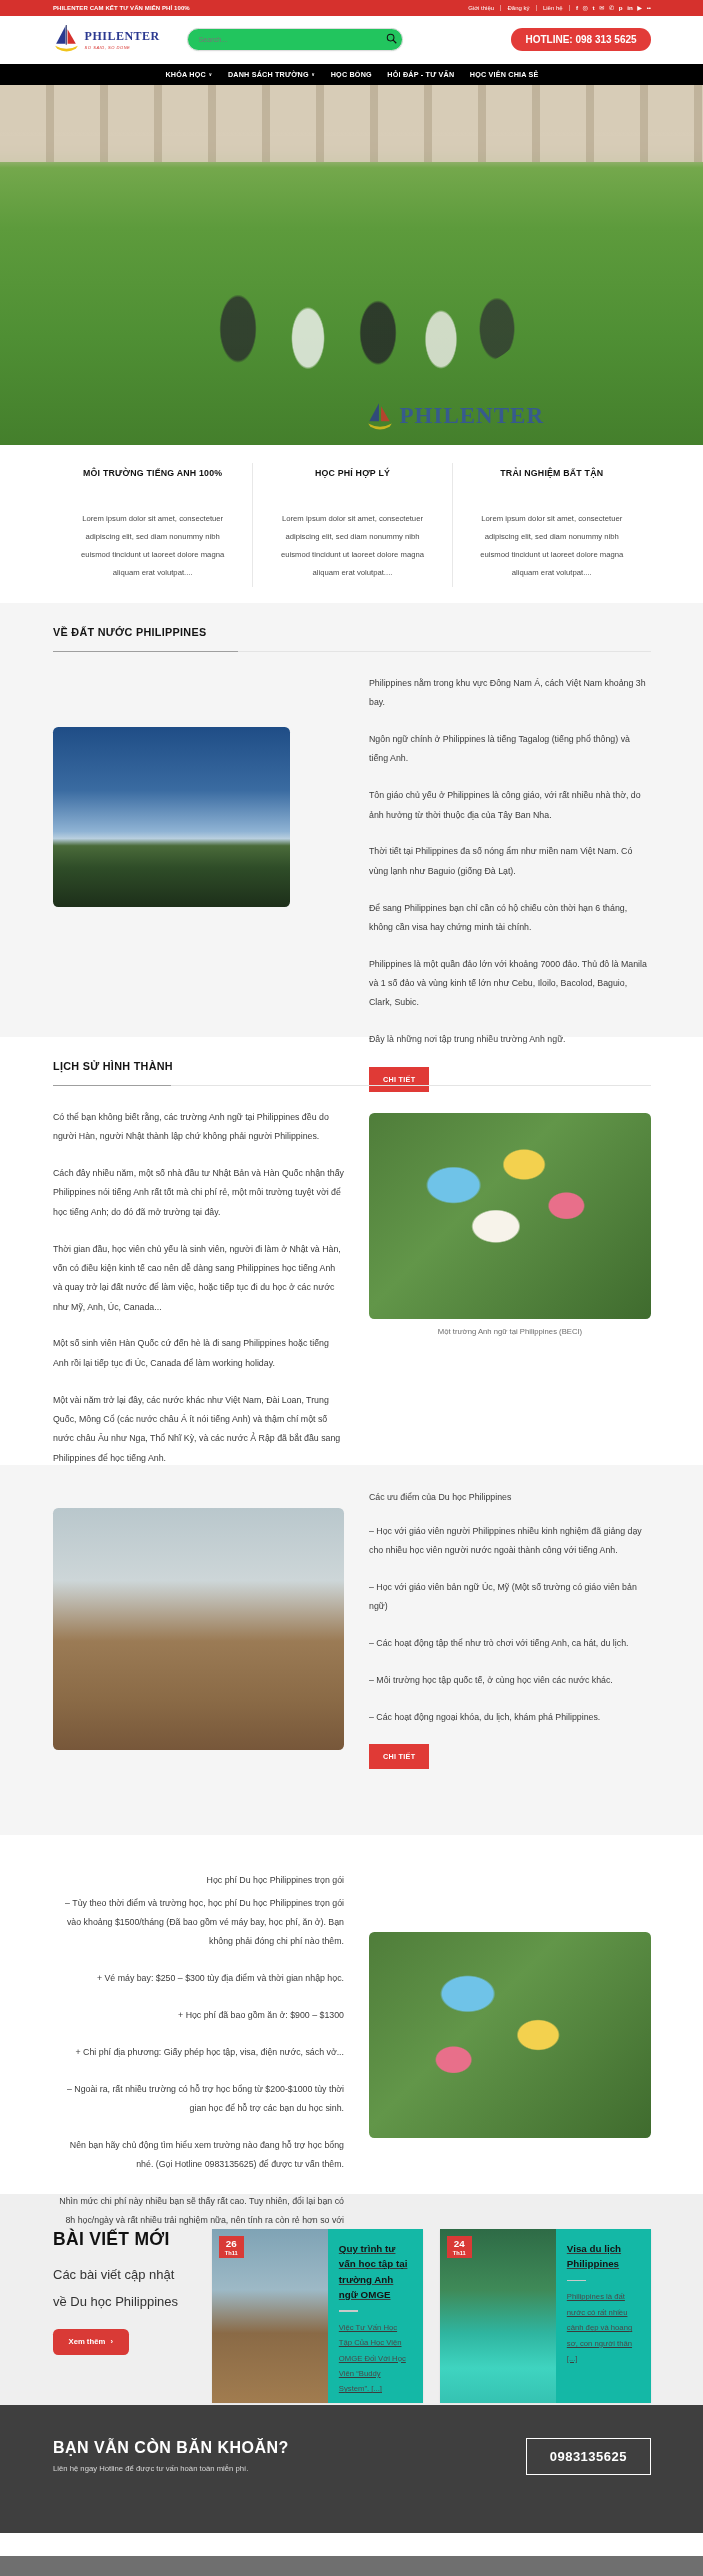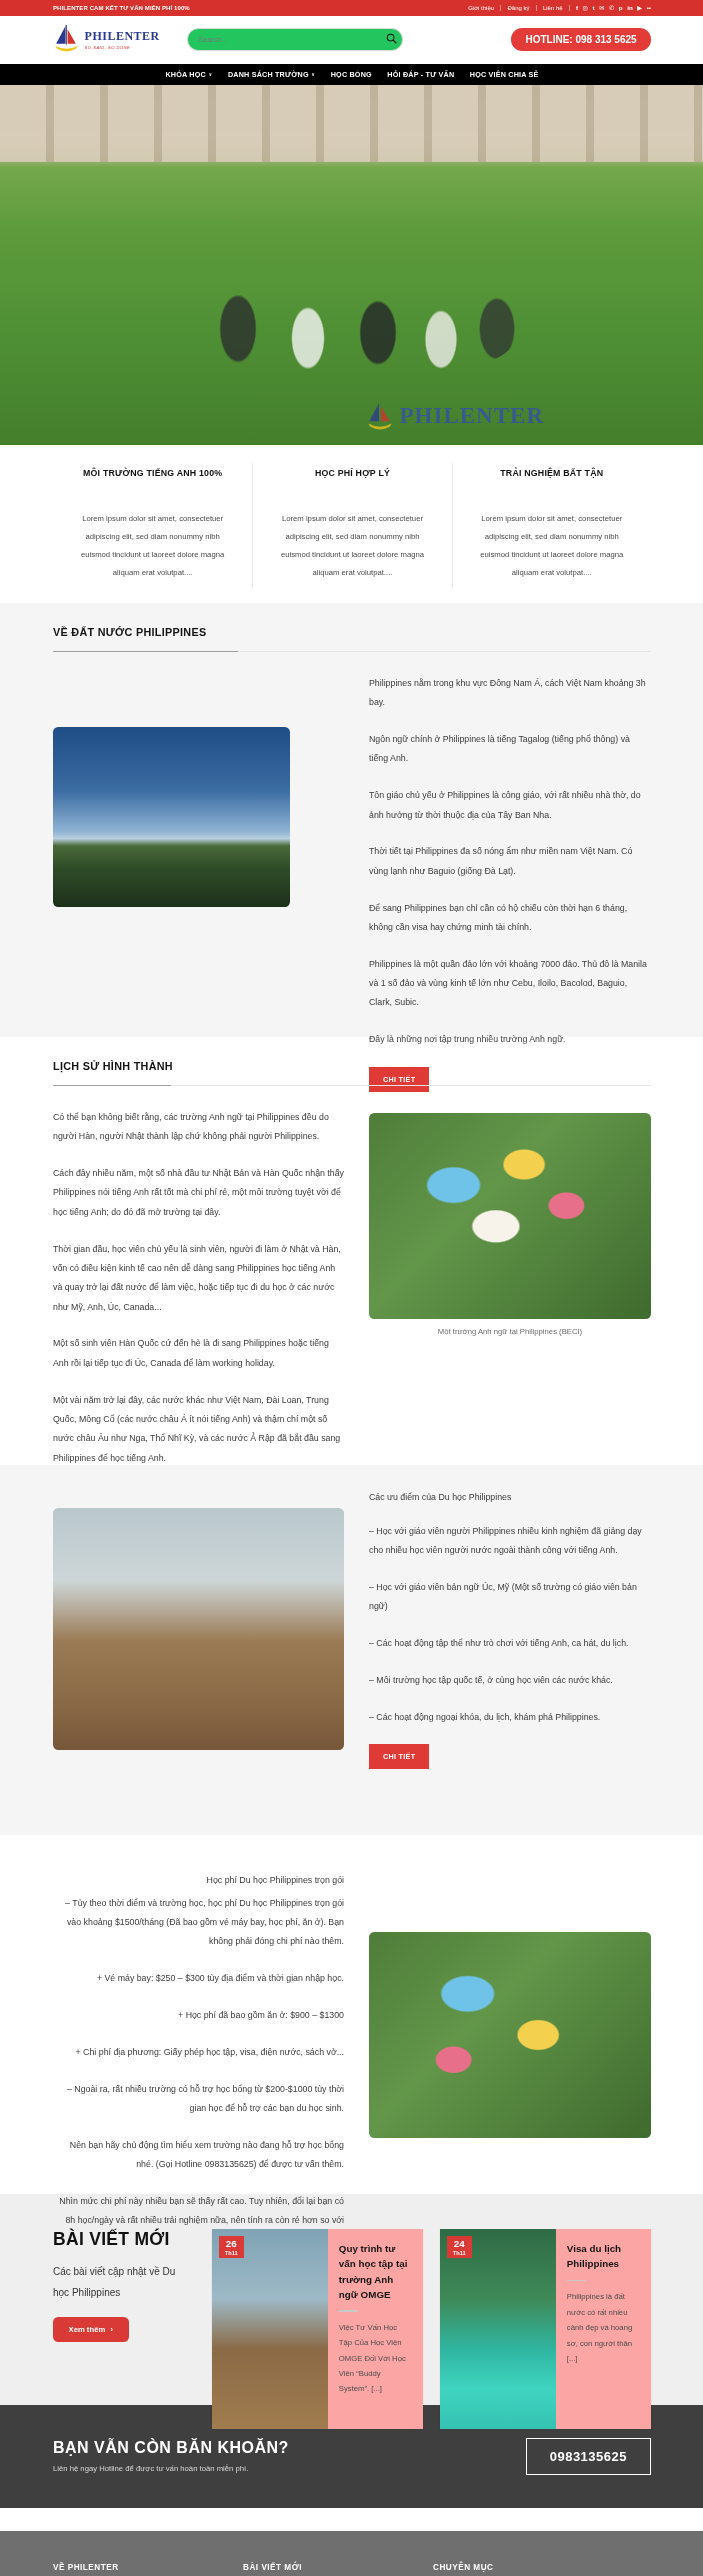--- a/index.html
+++ b/index.html
@@ -94,36 +94,36 @@
       linear-gradient(135deg,#4f7d3a 0%,#629649 40%,#3f6b2e 100%); }
 
   .sec1 { height:434px; } .sec2 { height:428px; } .sec3 { height:370px; } .sec4 { height:359px; }
   .lead-line { font-size:8.8px; line-height:2.2; color:#3a3a3a; margin-bottom:3.1px; }
 
   
   .news { height:211px; background:#efefef; }
   .news .container { display:flex; gap:16.5px; padding-top:35px; }
   .news-intro { width:165px; padding-right:5.2px; }
   .news-intro h2 { font-size:17.5px; color:#111; letter-spacing:0.3px; margin-bottom:11.3px; text-transform:uppercase; }
-  .news-intro p { font-size:10px; color:#333; line-height:2.1; margin-bottom:13.4px; }
+  .news-intro p { font-size:13px; color:#333; line-height:2.1; margin-bottom:13.4px; }
   .btn-more { display:inline-flex; align-items:center; gap:5.2px; background:#d93a36; color:#fff; font-size:7.7px; font-weight:bold; padding:8.2px 15.5px; border-radius:5.2px; cursor:pointer; }
-  .card { width:247px; height:200px; background:#fca5a5; display:flex; box-shadow:0 0.5px 2.1px rgba(0,0,0,.08); }
+  .card { width:247px; height:174px; background:#14b8a6; display:flex; box-shadow:0 0.5px 2.1px rgba(0,0,0,.08);text-decoration:underline; }
   .card-img { width:116px; position:relative; flex-shrink:0; }
   .ci-1 { background:linear-gradient(180deg,#7fa3b5 0%,#9db9c6 35%,#8a6a46 60%,#a17c4f 100%); }
   .ci-2 { background:linear-gradient(180deg,#2e6b46 0%,#3f8a58 35%,#2fb5a0 60%,#3fd4c0 80%,#35c2b2 100%); }
   .badge { position:absolute; top:7.2px; left:7.2px; width:25px; background:#d93a36; color:#fff; text-align:center; padding:3.1px 0 2.6px; }
   .badge .d { font-size:9.8px; font-weight:bold; line-height:1.1; }
   .badge .m { font-size:5.7px; font-weight:bold; }
   .card-body { padding:12.4px 11.3px; }
   .card-title { font-size:9.8px; font-weight:bold; color:#141414; line-height:1.55; }
   .card-div { width:19.6px; height:1.5px; background:#c9c9c9; margin:8.2px 0; }
   .card-ex { font-size:7.7px; color:#4a4a4a; line-height:2; }
 
   
-  .cta { height:103px; background:#3f3f3f; }
+  .cta { height:128px; background:#3f3f3f; }
   .cta .container { display:flex; align-items:center; justify-content:space-between; height:103px; }
   .cta h2 { color:#fff; font-size:16px; letter-spacing:0.5px; text-transform:uppercase; }
   .cta p { color:#d9d9d9; font-size:7.7px; margin-top:7.2px; }
   .cta-phone { border:1px solid #fff; color:#fff; font-size:13px; font-weight:bold; letter-spacing:0.5px; padding:10.3px 23px; cursor:pointer; }
   .gap-white { height:23px; background:#fff; }
 
   
   .footer { height:353px; background:#6f6f6f; color:#e6e6e6; }
   .footer .container { display:flex; gap:33px; padding-top:32px; }
   .fcol h4 { color:#fff; font-size:8.2px; letter-spacing:0.5px; text-transform:uppercase; }

